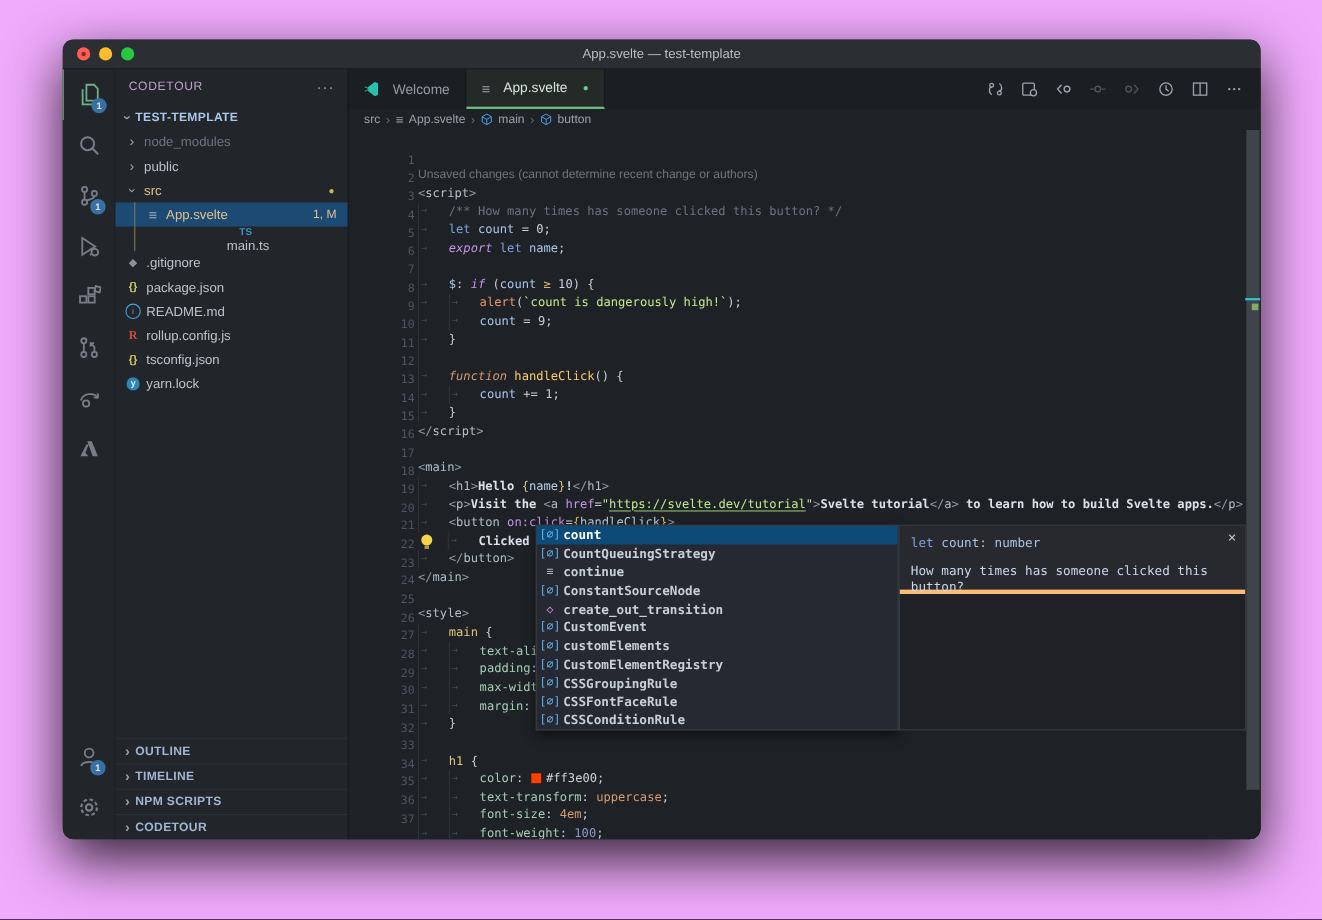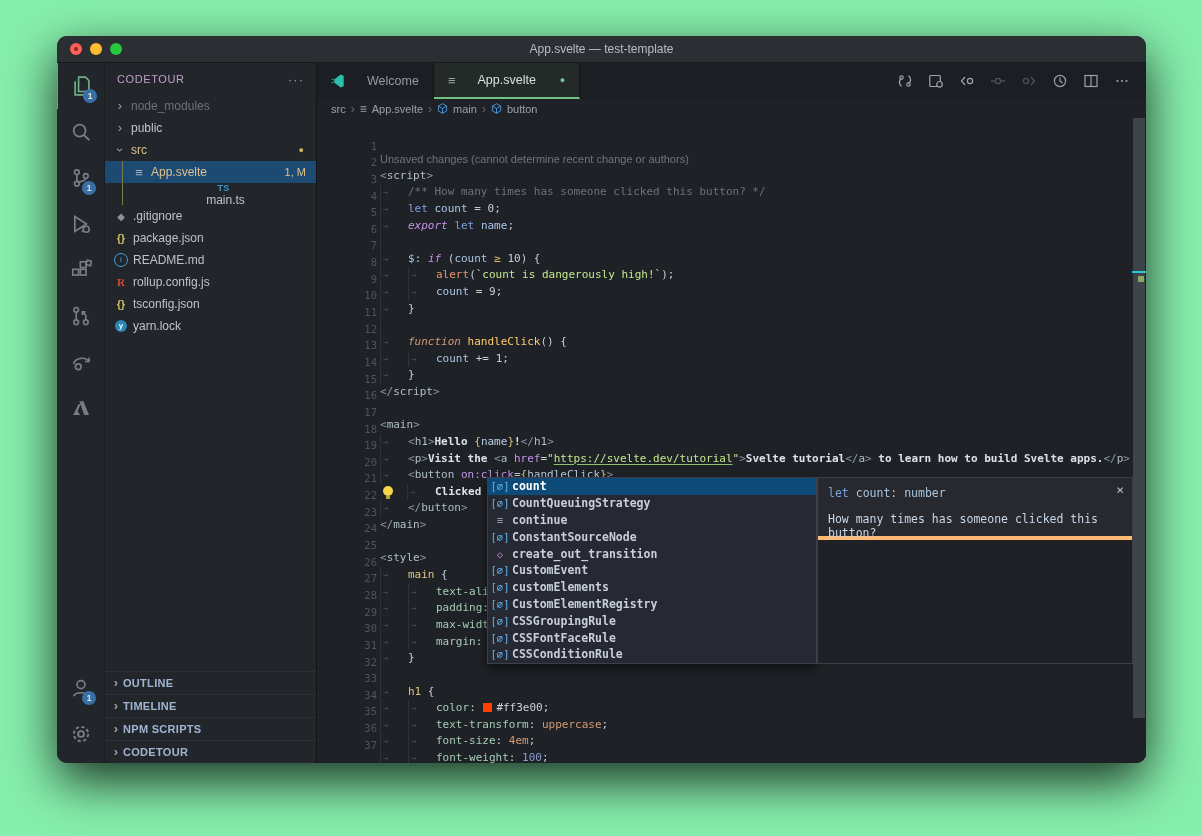--- a/index.html
+++ b/index.html
@@ -1,16 +1,16 @@
 <!DOCTYPE html>
 <html><head>
 <meta charset="utf-8">
 <style>
   html,body{margin:0;padding:0;background:#000;}
-  .stage{position:relative;width:1202px;height:836px;background:#86efac;overflow:hidden;font-family:"Liberation Sans",sans-serif;}
+  .stage{position:relative;width:1202px;height:836px;background:#f0abfc;overflow:hidden;font-family:"Liberation Sans",sans-serif;}
   .window{position:absolute;left:57px;top:36px;width:1089px;height:727px;background:#1e2126;border-radius:10px;overflow:hidden;box-shadow:0 18px 50px rgba(0,0,0,.8);display:flex;flex-direction:column;}
   
   .titlebar{height:26px;background:#2b2e33;display:flex;align-items:center;position:relative;flex:0 0 26px;border-bottom:1px solid #17191d;}
   .lights{display:flex;gap:8px;margin-left:13px;}
   .light{width:12px;height:12px;border-radius:50%;position:relative;}
   .light.red{background:#ff5f57;}
   .light.red::after{content:"";position:absolute;left:4px;top:4px;width:4px;height:4px;border-radius:50%;background:#8a2622;}
   .light.yellow{background:#febc2e;}
   .light.green{background:#28c840;}
   .wtitle{position:absolute;left:0;right:0;text-align:center;font-size:12px;color:#b9bec6;}
@@ -43,21 +43,21 @@
   .i-brace{color:#d8c868;font-weight:700;font-size:10px;}
   .i-rollup{color:#d0493a;font-weight:700;font-size:11px;font-family:"Liberation Serif",serif;}
   .i-circ{width:12px;height:12px;border-radius:50%;font-size:8px;line-height:12px;text-align:center;}
   .i-info{border:1px solid #4aa0d8;color:#4aa0d8;}
   .i-yarn{background:#2d86b5;color:#eaf4fa;font-weight:700;}
   .spacer{flex:1;}
   .sections .srow{height:22px;display:flex;align-items:center;border-top:1px solid #2c3036;font-weight:700;font-size:11px;color:#9fb5d3;padding-left:4px;letter-spacing:.3px;}
   
   .editorgroup{flex:1;display:flex;flex-direction:column;min-width:0;background:#1e2126;}
   .tabbar{height:36px;background:#1b1e23;display:flex;align-items:stretch;flex:0 0 36px;}
-  .tab{display:flex;align-items:center;gap:22px;padding:0 14px;font-size:12.5px;color:#949ba5;border-right:1px solid #14161a;position:relative;}
+  .tab{display:flex;align-items:center;gap:12px;padding:0 14px;font-size:12.5px;color:#949ba5;border-right:1px solid #14161a;position:relative;}
   .tab.active{background:#242a27;color:#d6e4d8;border-bottom:2px solid #6fc184;}
   .tab .ticon{font-size:13px;color:#9aa3ad;}
   .tab .dot{color:#73c991;font-size:9px;margin-left:2px;}
   .toolbar{margin-left:auto;display:flex;align-items:center;gap:7px;padding-right:12px;}
   .tbico{width:24px;height:24px;display:flex;align-items:center;justify-content:center;border-radius:4px;}
   .tbico.dim{opacity:.4;}
   .breadcrumbs{height:19px;display:flex;align-items:center;font-size:11px;color:#9aa1ab;padding-left:14px;gap:5px;flex:0 0 19px;background:#1e2126;}
   .bsep{color:#646b74;font-size:12px;}
   .bicon{display:inline-flex;align-items:center;}
   
@@ -232,20 +232,24 @@
               </svg>
           </span>
         </div>
       </div>
 
       <div class="sidebar">
         <div class="sb-header">
           <span>CODETOUR</span>
           <span class="more">···</span>
         </div>
+        <div class="proj-row">
+          <span class="chev down">›</span>
+          <span>TEST-TEMPLATE</span>
+        </div>
         <div class="tree" id="file-tree">
             <div class="frow dim" style="padding-left: 8px;">
               <span class="chev">›</span>
               <span class="lbl">node_modules</span>
             </div>
             <div class="frow" style="padding-left: 8px;">
               <span class="chev">›</span>
               <span class="lbl">public</span>
             </div>
             <div class="frow mod" style="padding-left: 8px;">

